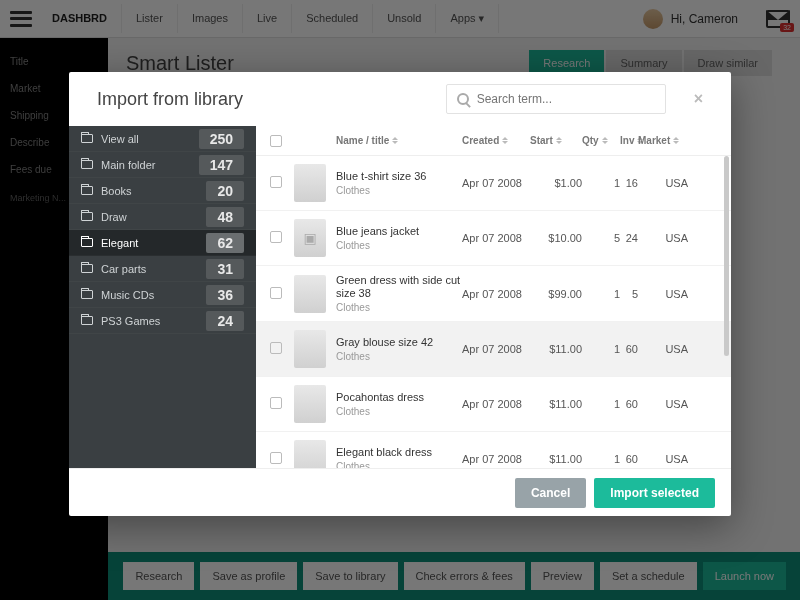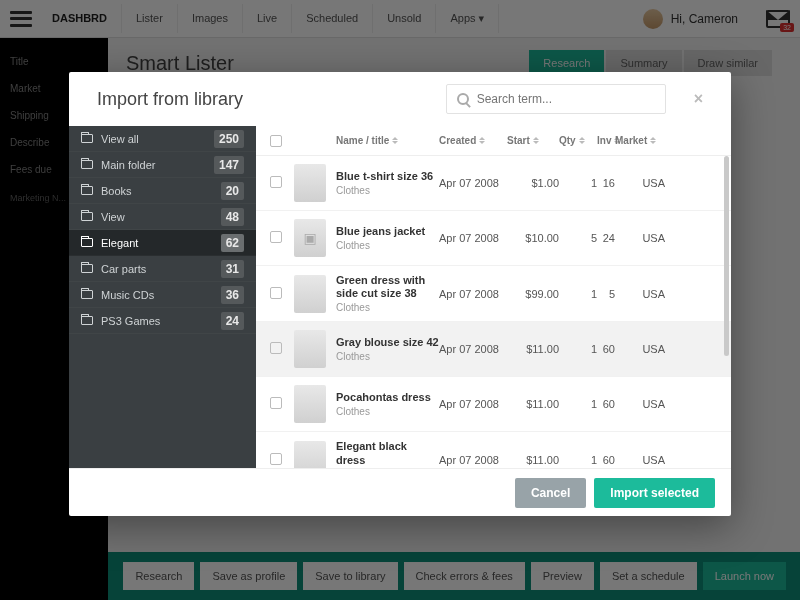--- a/index.html
+++ b/index.html
@@ -39,44 +39,44 @@
 .sicon::after{content:"";position:absolute;width:6px;height:2px;background:#aaa;transform:rotate(45deg);bottom:-3px;right:-4px}
 .searchwrap input{border:none;outline:none;flex:1;font-size:12px;color:#555}
 .closex{margin-left:14px;color:#bbb;font-size:16px;cursor:pointer;font-weight:700}
 .mbody{display:flex;height:342px}
 
 .folders{width:187px;background:#3a3f42;color:#cfd3d5;font-size:11px;overflow:hidden}
 .folder{height:26px;display:flex;align-items:center;padding:0 12px;gap:8px;cursor:pointer;border-bottom:1px solid rgba(255,255,255,.03)}
 .folder.sel{background:#24282a;color:#fff}
 .folder .ficon{width:12px;height:9px;border:1.2px solid currentColor;border-radius:1px;position:relative}
 .folder .ficon::before{content:"";position:absolute;top:-3px;left:-1px;width:6px;height:2px;border:1.2px solid currentColor;border-bottom:none;border-radius:1px 1px 0 0}
-.folder .cnt{margin-left:auto;background:#55595b;color:#e8e8e8;font-size:12px;padding:2px 5px;border-radius:2px;font-weight:700}
+.folder .cnt{margin-left:auto;background:#55595b;color:#e8e8e8;font-size:14px;padding:2px 11px;border-radius:2px;font-weight:700}
 .folder.sel .cnt{background:#6a6e70}
 
 .tbl{flex:1;display:flex;flex-direction:column;position:relative}
 .thead{height:30px;display:flex;align-items:center;padding:0 14px;border-bottom:1px solid #eee;font-size:10px;color:#777;font-weight:700}
 .thead .th{display:flex;align-items:center;gap:3px}
 .sorticon{display:inline-flex;flex-direction:column;gap:1px}
 .sorticon::before,.sorticon::after{content:"";width:0;height:0;border-left:3px solid transparent;border-right:3px solid transparent}
 .sorticon::before{border-bottom:3px solid #bbb}
 .sorticon::after{border-top:3px solid #bbb}
 .chk{width:12px;height:12px;border:1.3px solid #bbb;border-radius:2px;display:inline-block;cursor:pointer}
 .col-chk{width:24px}
 .col-img{width:42px}
-.col-title{width:103px}
+.col-title{width:126px}
 .col-created{width:68px;text-align:left}
 .col-start{width:52px;text-align:right}
 .col-qty{width:38px;text-align:right}
 .col-inv{width:18px;text-align:right}
 .col-market{width:50px;text-align:right}
 .tbody{flex:1;overflow-y:auto}
 .row{display:flex;align-items:center;padding:8px 14px;border-bottom:1px solid #f1f1f1;font-size:11px;color:#555;cursor:pointer}
 .row.sel{background:#f2f2f2}
 .row .thumb{width:32px;height:38px;background:linear-gradient(#e8e8e8,#d0d0d0);border-radius:2px;display:flex;align-items:center;justify-content:center;font-size:14px;color:#aaa}
-.row .ttl{font-weight:700;color:#333;line-height:1.2}
+.row .ttl{font-weight:400;color:#333;line-height:1.2}
 .row .cat{font-size:10px;color:#999;margin-top:2px}
 .scrollbar{position:absolute;right:2px;top:30px;width:5px;height:200px;background:#c9c9c9;border-radius:3px}
 
 .mfoot{height:48px;border-top:1px solid #eee;display:flex;align-items:center;justify-content:flex-end;gap:8px;padding:0 16px}
 .mbtn{padding:8px 16px;font-size:12px;border:none;border-radius:2px;cursor:pointer;color:#fff;font-weight:600}
 .mbtn.cancel{background:#98a3a8}
 .mbtn.primary{background:#1cbb9b}
 
 
 .th-blue{background:linear-gradient(#6aa8e0,#3d7fb8)}
@@ -168,21 +168,21 @@
             <span>Main folder</span>
             <span class="cnt">147</span>
           </div>
           <div class="folder">
             <span class="ficon"></span>
             <span>Books</span>
             <span class="cnt">20</span>
           </div>
           <div class="folder">
             <span class="ficon"></span>
-            <span>View</span>
+            <span>Draw</span>
             <span class="cnt">48</span>
           </div>
           <div class="folder sel">
             <span class="ficon"></span>
             <span>Elegant</span>
             <span class="cnt">62</span>
           </div>
           <div class="folder">
             <span class="ficon"></span>
             <span>Car parts</span>

